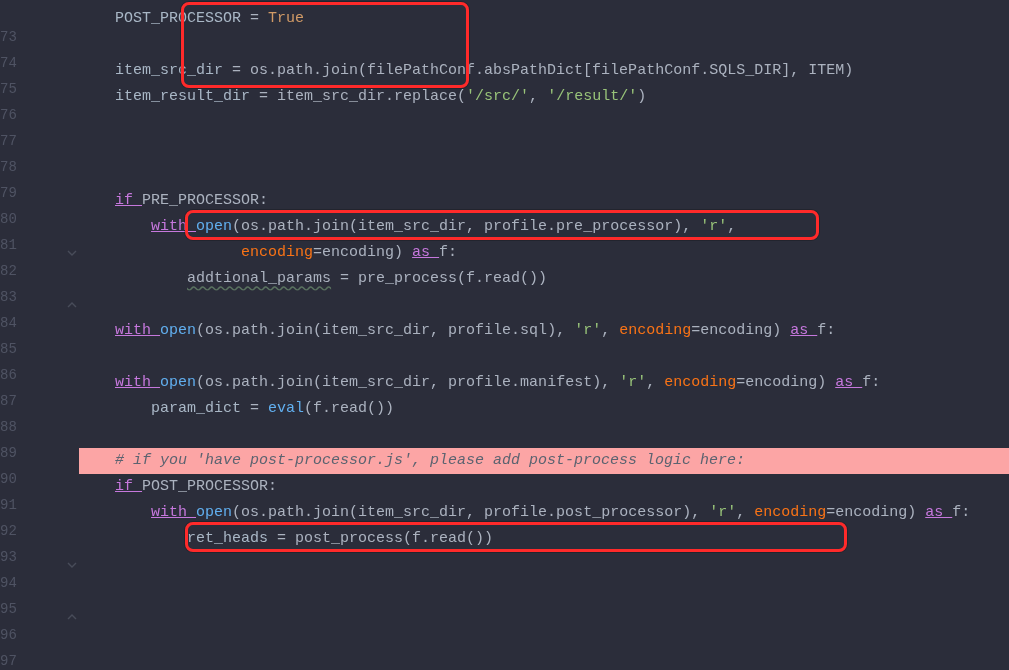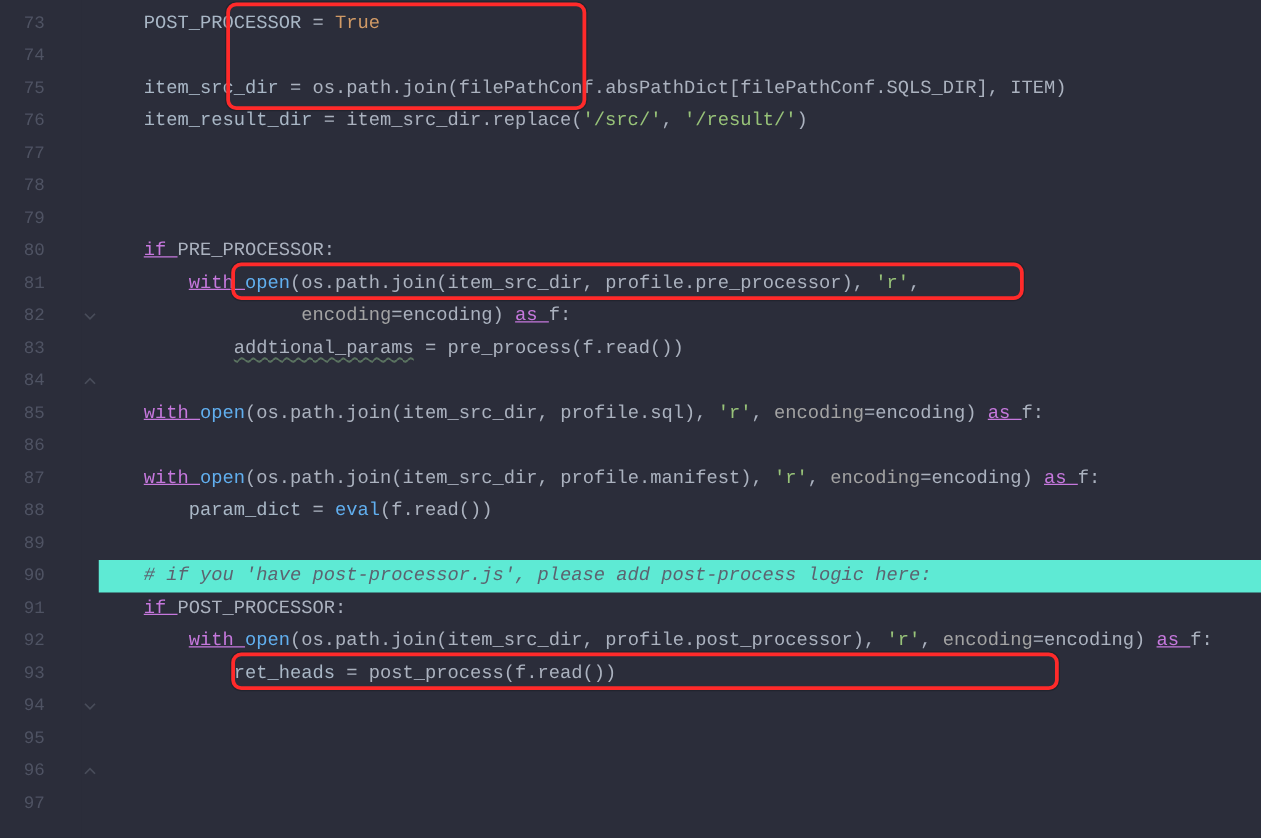--- a/index.html
+++ b/index.html
@@ -9,47 +9,47 @@
   font-size:15px;
   color:#abb2bf;
   overflow:hidden;
   width:1009px;
   height:670px;
 }
 .editor { display:flex; width:100%; height:100%; }
 .gutter {
   flex:0 0 65px;
   background:#2b2d3a;
-  text-align:center;
+  text-align:left;
   padding-right:10px;
   color:#4f5363;
   user-select:none;
-  padding-top:6px;
+  padding-top:24px;
 }
 .gutter .ln { height:26px; line-height:26px; font-size:14px; }
 .fold-col {
   flex:0 0 14px;
   position:relative;
   padding-top:6px;
 }
 .fold-col .fm { height:26px; display:flex; align-items:center; justify-content:center; }
 .fold-col .fm svg { width:10px; height:10px; opacity:.45; }
 .code {
   flex:1;
   padding-top:6px;
   position:relative;
 }
 .code .row { height:26px; line-height:26px; white-space:pre; position:relative; }
-.code .row.hl { background:#5eead4; }
+.code .row.hl { background:#fca5a5; }
 .t-default{color:#abb2bf;}
 .t-var{color:#a9b7c6;}
 .t-str{color:#98c379;}
 .t-kw{color:#c678dd;text-decoration:underline;}
 .t-const{color:#d19a66;}
-.t-param{color:#a3a3a3;}
+.t-param{color:#f97316;}
 .t-func{color:#61afef;}
 .t-op{color:#abb2bf;}
 .t-comment{color:#5c6370; font-style:italic;}
 .t-typo{ text-decoration: underline wavy rgba(120,160,120,.6); text-underline-offset:3px;}
 .redbox{
   position:absolute;
   border:3px solid #ff2a2a;
   border-radius:8px;
   pointer-events:none;
   box-shadow:0 0 0 1px rgba(0,0,0,.2);

